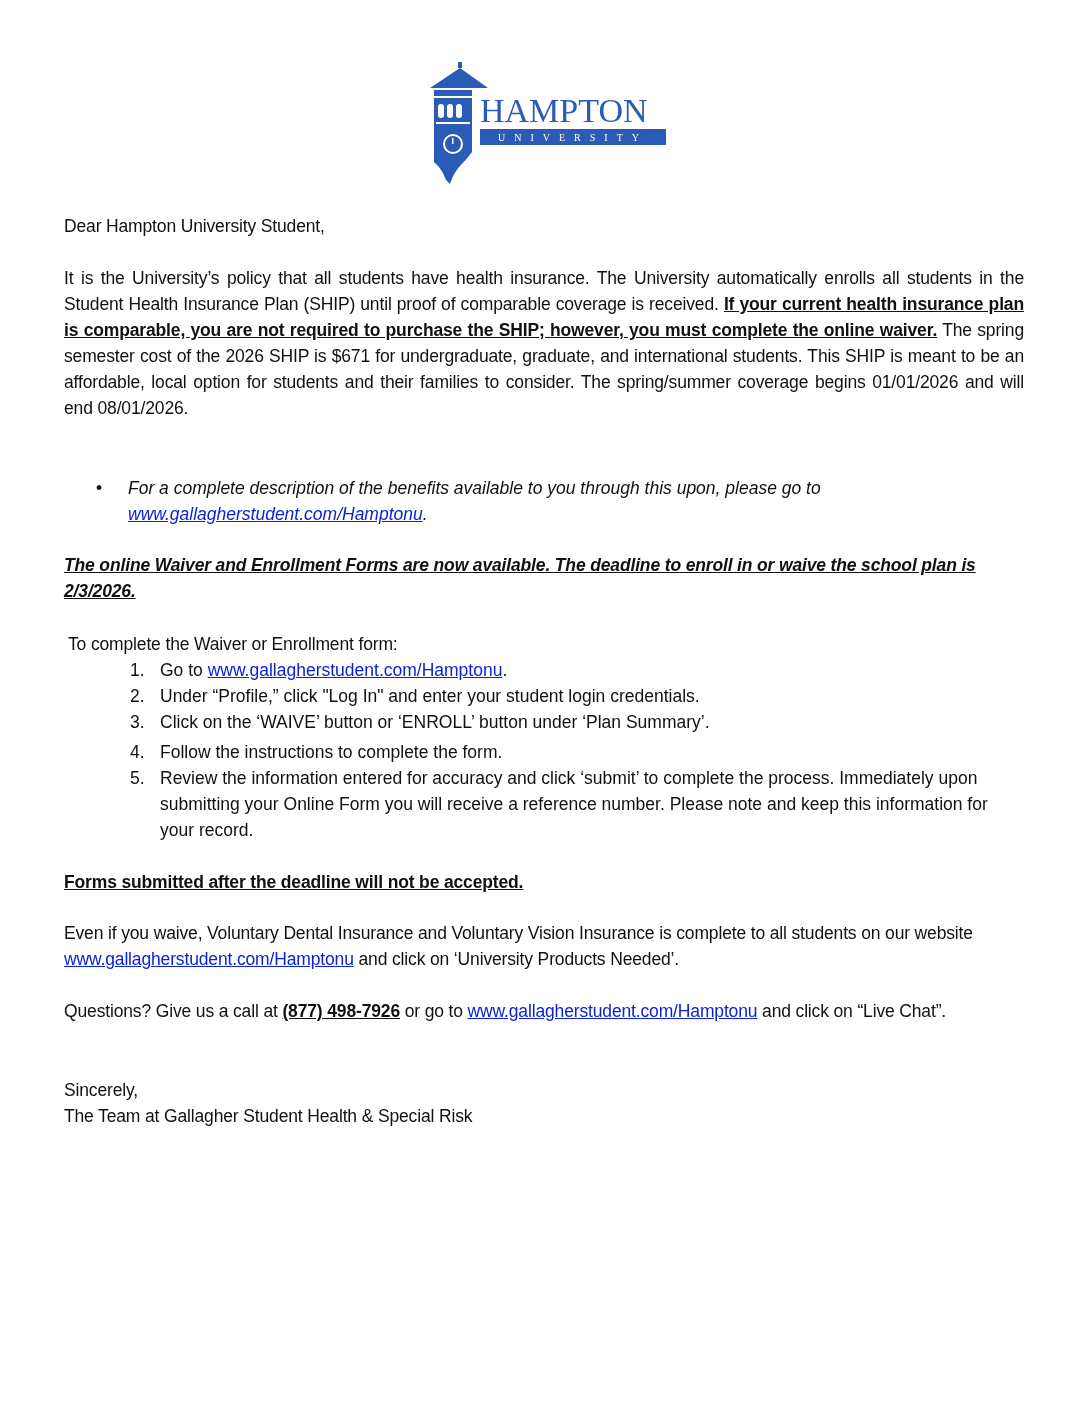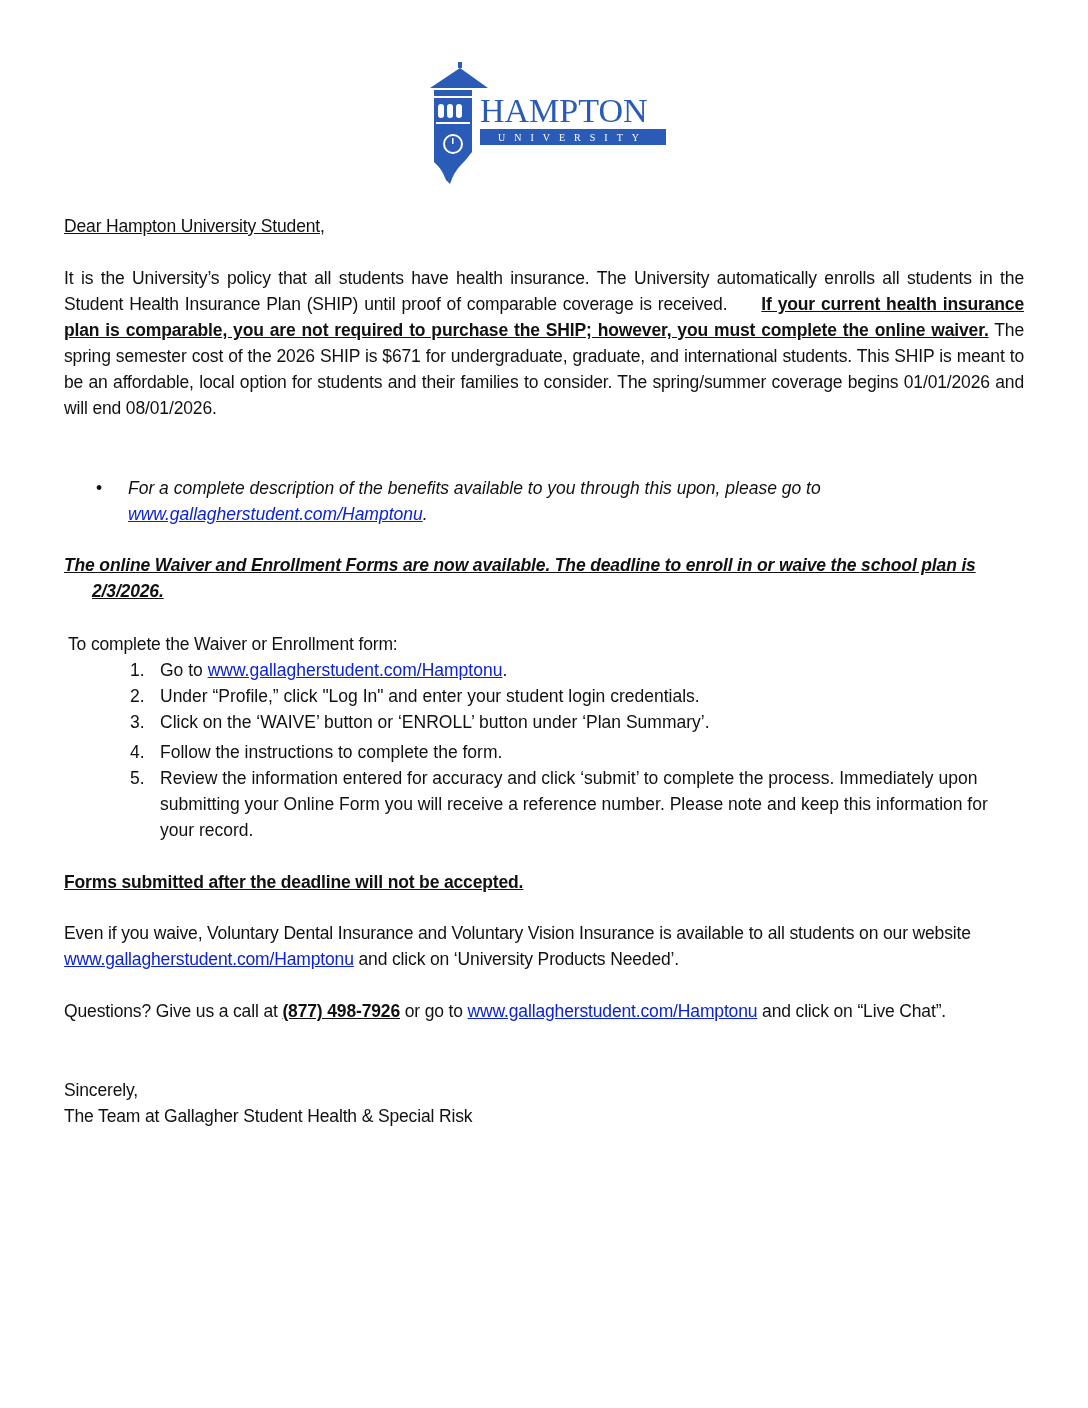--- a/index.html
+++ b/index.html
@@ -3,21 +3,21 @@
 <meta charset="utf-8">
 <style>
   html, body { margin: 0; padding: 0; background: #ffffff; }
   body { width: 1088px; height: 1408px; position: relative; overflow: hidden;
          font-family: "Liberation Sans", sans-serif; color: #111; }
   .page { position: absolute; left: 0; top: 0; width: 1088px; height: 1348px; }
   .logo { position: absolute; left: 420px; top: 62px; width: 250px; height: 125px; }
   .txt { position: absolute; left: 64px; width: 960px; font-size: 17.5px; line-height: 26px; letter-spacing: -0.15px; }
   .just { text-align: justify; }
   .b { font-weight: bold; text-decoration: underline; }
-  .u { text-decoration: underline; margin-left: 28px; }
+  .u { text-decoration: underline; }
   .i { font-style: italic; }
   a, .link { color: #1a0dab; color: #0b22d8; text-decoration: underline; cursor: pointer; }
   .bullet-row { position: absolute; left: 96px; top: 475px; width: 920px; font-size: 17.5px; line-height: 26px; font-style: italic; }
   .bullet-dot { position: absolute; left: 0; top: 0; }
   .bullet-text { position: absolute; left: 32px; top: 0; width: 880px; }
   ol.steps { position: absolute; left: 160px; top: 657px; margin: 0; padding: 0; list-style: none; width: 860px; font-size: 17.5px; line-height: 26px; }
   ol.steps li { position: relative; margin: 0; }
   ol.steps li .num { position: absolute; left: -30px; }
   .center { }
 </style>
@@ -44,21 +44,21 @@
         <rect x="16" y="60" width="34" height="2"></rect>
         <circle cx="33" cy="82" r="9" fill="none" stroke="#ffffff" stroke-width="2"></circle>
         <rect x="32" y="76" width="1.5" height="6"></rect>
       </g>
       <text x="60" y="60" font-family="Liberation Serif, serif" font-size="34" fill="#2a5bb7">HAMPTON</text>
       <rect x="60" y="67" width="186" height="16" fill="#2a5bb7"></rect>
       <text x="153" y="79" font-family="Liberation Serif, serif" font-size="10" fill="#ffffff" text-anchor="middle" letter-spacing="9">UNIVERSITY</text>
     </svg>
   </div>
 
-  <div class="txt" style="top: 213px; text-decoration: underline;">Dear Hampton University Student,</div>
+  <div class="txt" style="top: 213px;">Dear Hampton University Student,</div>
 
   <div class="txt just" style="top: 265px;">
     <span>It is the University’s policy that all students have health insurance. The University automatically enrolls all students in the Student Health Insurance Plan (SHIP) until proof of comparable coverage is received. </span><span class="b u">If your current health insurance plan is comparable, you are not required to purchase the SHIP; however, you must complete the online waiver.</span><span>  The spring semester cost of the 2026 SHIP is $671 for undergraduate, graduate, and international students. This SHIP is meant to be an affordable, local option for students and their families to consider. The spring/summer coverage begins 01/01/2026 and will end 08/01/2026.</span>
   </div>
 
   <div class="bullet-row">
     <span class="bullet-dot" style="font-style: normal;">•</span>
     <span class="bullet-text">
       <span>For a complete description of the benefits available to you through this upon, please go to </span><br>
       <a class="link">www.gallagherstudent.com/Hamptonu</a><span>.</span>
@@ -75,21 +75,21 @@
     <li><span class="num">1.</span><span>Go to </span><a class="link">www.gallagherstudent.com/Hamptonu</a><span>.</span></li>
     <li><span class="num">2.</span><span>Under “Profile,” click "Log In" and enter your student login credentials.</span></li>
     <li><span class="num">3.</span><span>Click on the ‘WAIVE’ button or ‘ENROLL’ button under ‘Plan Summary’.</span></li>
     <li style="margin-top: 4px;"><span class="num">4.</span><span>Follow the instructions to complete the form.</span></li>
     <li><span class="num">5.</span><span>Review the information entered for accuracy and click ‘submit’ to complete the process. Immediately upon submitting your Online Form you will receive a reference number. Please note and keep this information for your record.</span></li>
   </ol>
 
   <div class="txt b center" style="top: 869px;">Forms submitted after the deadline will not be accepted.</div>
 
   <div class="txt" style="top: 920px; width: 940px;">
-    <span>Even if you waive, Voluntary Dental Insurance and Voluntary Vision Insurance is available to all students on our website </span><a class="link">www.gallagherstudent.com/Hamptonu</a><span> and click on ‘University Products Needed’.</span>
+    <span>Even if you waive, Voluntary Dental Insurance and Voluntary Vision Insurance is complete to all students on our website </span><a class="link">www.gallagherstudent.com/Hamptonu</a><span> and click on ‘University Products Needed’.</span>
   </div>
 
   <div class="txt" style="top: 998px;">
     <span>Questions? Give us a call at </span><span class="b">(877) 498-7926</span><span> or go to </span><a class="link">www.gallagherstudent.com/Hamptonu</a><span> and click on “Live Chat”.</span>
   </div>
 
   <div class="txt" style="top: 1077px;">Sincerely,</div>
   <div class="txt" style="top: 1103px;">The Team at Gallagher Student Health &amp; Special Risk</div>
 
 </div>

